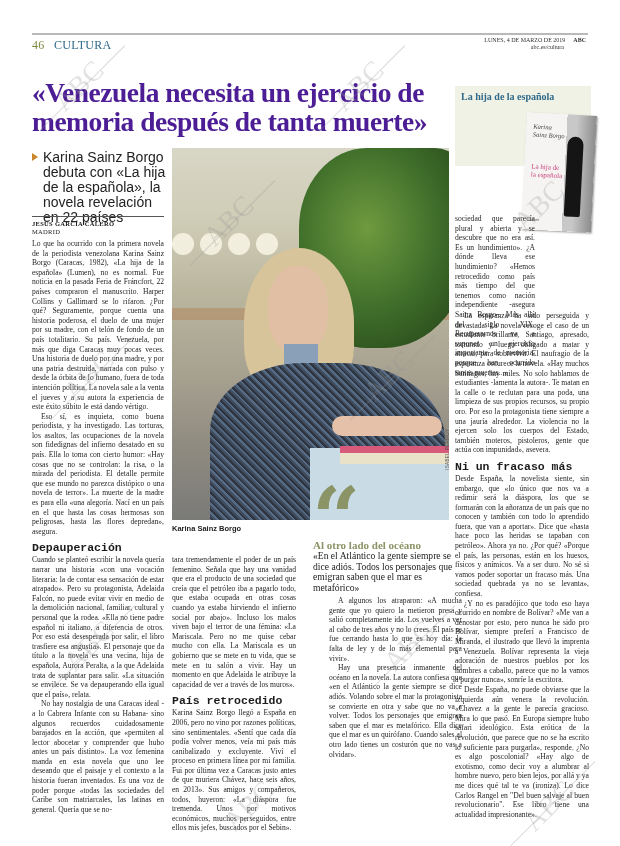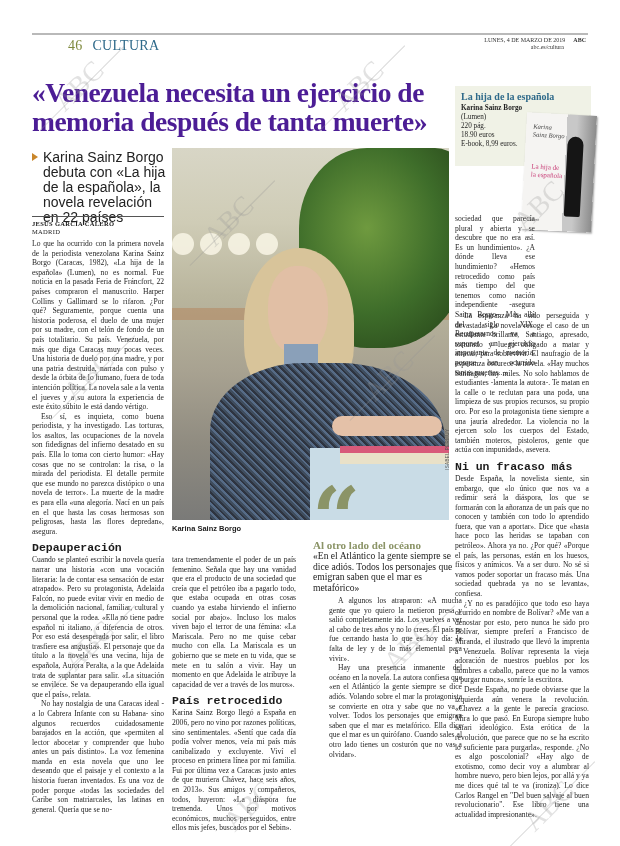--- a/index.html
+++ b/index.html
@@ -1,20 +1,20 @@
 <!DOCTYPE html>
 <html><head>
 <meta charset="utf-8">
 <style>
   * { box-sizing: border-box; margin: 0; padding: 0; }
   html, body { width: 620px; height: 846px; background: #ffffff; overflow: hidden; }
   body { position: relative; font-family: "DejaVu Serif", serif; color: #1a1a1a; }
 
   .top-rule { position: absolute; left: 32px; top: 33px; width: 556px; height: 2px; background: #b9b9b9; }
-  .folio { position: absolute; left: 32px; top: 38px; font-family: "Liberation Serif", serif; font-size: 14px; letter-spacing: 0.3px; margin-left: 36px; }
+  .folio { position: absolute; left: 32px; top: 38px; font-family: "Liberation Serif", serif; font-size: 12px; letter-spacing: 0.3px; }
   .folio .pg { color: #7f8a3e; margin-right: 6px; }
   .folio .sec { color: #2f6a8a; }
   .dateline { position: absolute; right: 34px; top: 37px; text-align: right; font-family: "Liberation Serif", serif; font-size: 6px; line-height: 7px; color: #333; }
   .dateline .brand { font-weight: bold; margin-left: 8px; }
 
   .headline { position: absolute; left: 32px; top: 78px; width: 420px; font-family: "Liberation Serif", serif; font-size: 27.5px; line-height: 29px; color: #4c1d95; letter-spacing: -0.5px; }
 
   .deck { position: absolute; left: 32px; top: 150px; width: 135px; font-family: Liberation Sans, sans-serif; font-size: 14px; line-height: 15px; color: #222; padding-left: 11px; }
   .deck .tri { position: absolute; left: 0; top: 3px; width: 0; height: 0; border-top: 4px solid transparent; border-bottom: 4px solid transparent; border-left: 6px solid #c9862a; }
 
@@ -137,27 +137,20 @@
   <div class="quote">«En el Atlántico la gente siempre se dice adiós. Todos los personajes que emigran saben que el mar es metafórico»</div>
 </div>
 
 <div class="col col3">
   <p class="ind">A algunos los atraparon: «A mucha gente que yo quiero la metieron presa y salió completamente ida. Los vuelves a ver al cabo de tres años y no lo crees. El país se fue cerrando hasta lo que es hoy día: la falta de ley y de lo más elemental para vivir».</p>
   <p class="ind">Hay una presencia inmanente del océano en la novela. La autora confiesa que «en el Atlántico la gente siempre se dice adiós. Volando sobre el mar la protagonista se convierte en otra y sabe que no va a volver. Todos los personajes que emigran saben que el mar es metafórico. Ella dice que el mar es un quirófano. Cuando sales al otro lado tienes un costurón que no vas a olvidar».</p>
 </div>
 
 <div class="bookbox">
   <div class="title">La hija de la española</div>
-  <div class="meta">
-    <b>Karina Sainz Borgo</b>
-    <span>(Lumen)</span><br>
-    <span>220 pág.</span><br>
-    <span>18.90 euros</span><br>
-    <span>E-book, 8,99 euros.</span>
-  </div>
 </div>
 <div class="cover">
   <div class="author" style="width:34px;">Karina Sainz Borgo</div>
   <div class="btitle" style="width:34px;">La hija de la española</div>
   <div class="silh"></div>
   <div class="pub">Lumen</div>
 </div>
 
 <div class="col col4">
   <p style="width:80px;">sociedad que parecía plural y abierta y se descubre que no era así. Es un hundimiento». ¿A dónde lleva ese hundimiento? «Hemos retrocedido como país más tiempo del que tenemos como nación independiente -asegura Sainz Borgo-. Más allá del siglo XIX. Recuperarnos va a suponer un ejercicio importante de memoria, porque han ocurrido tantas muertes...»</p>

